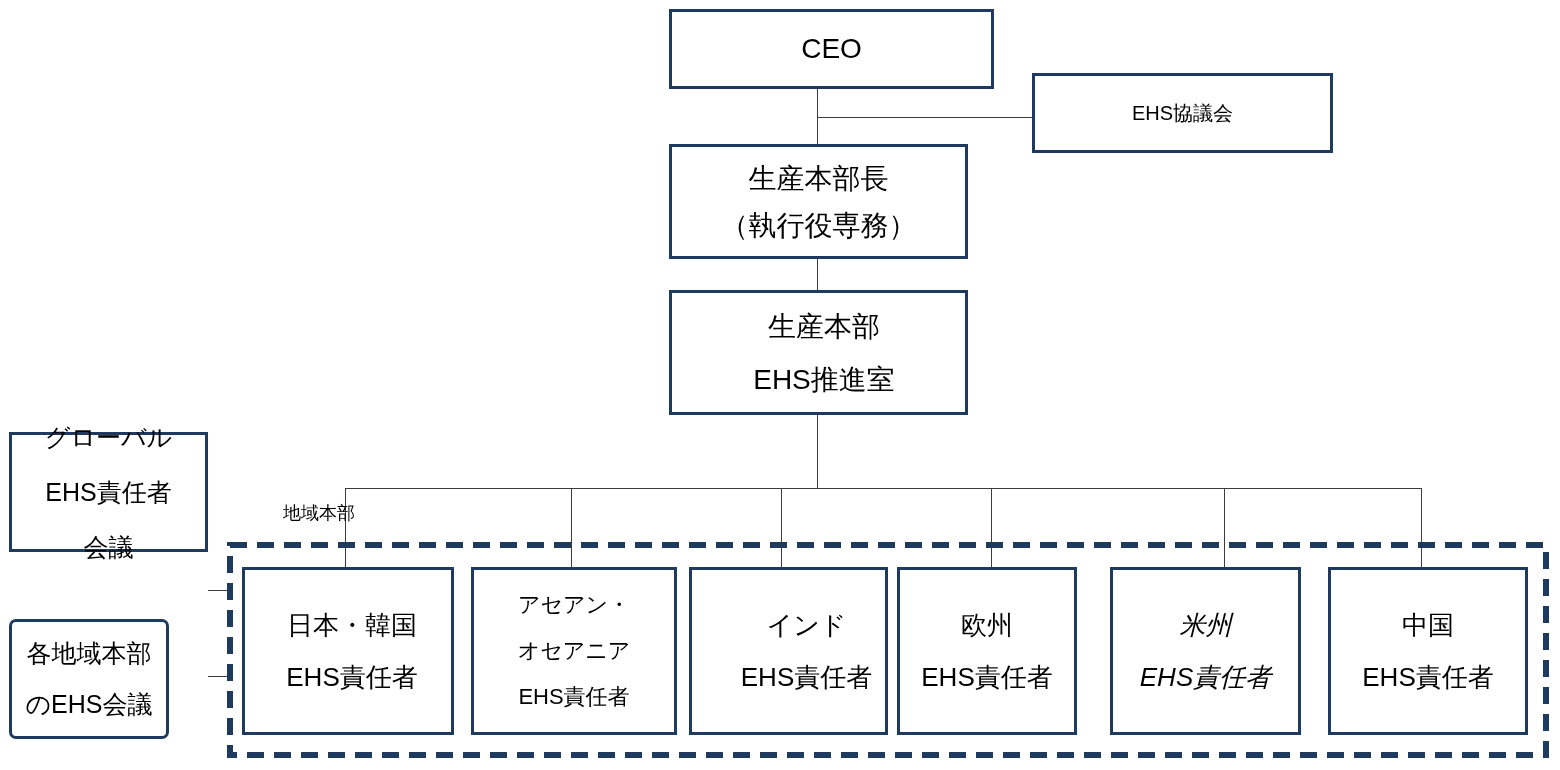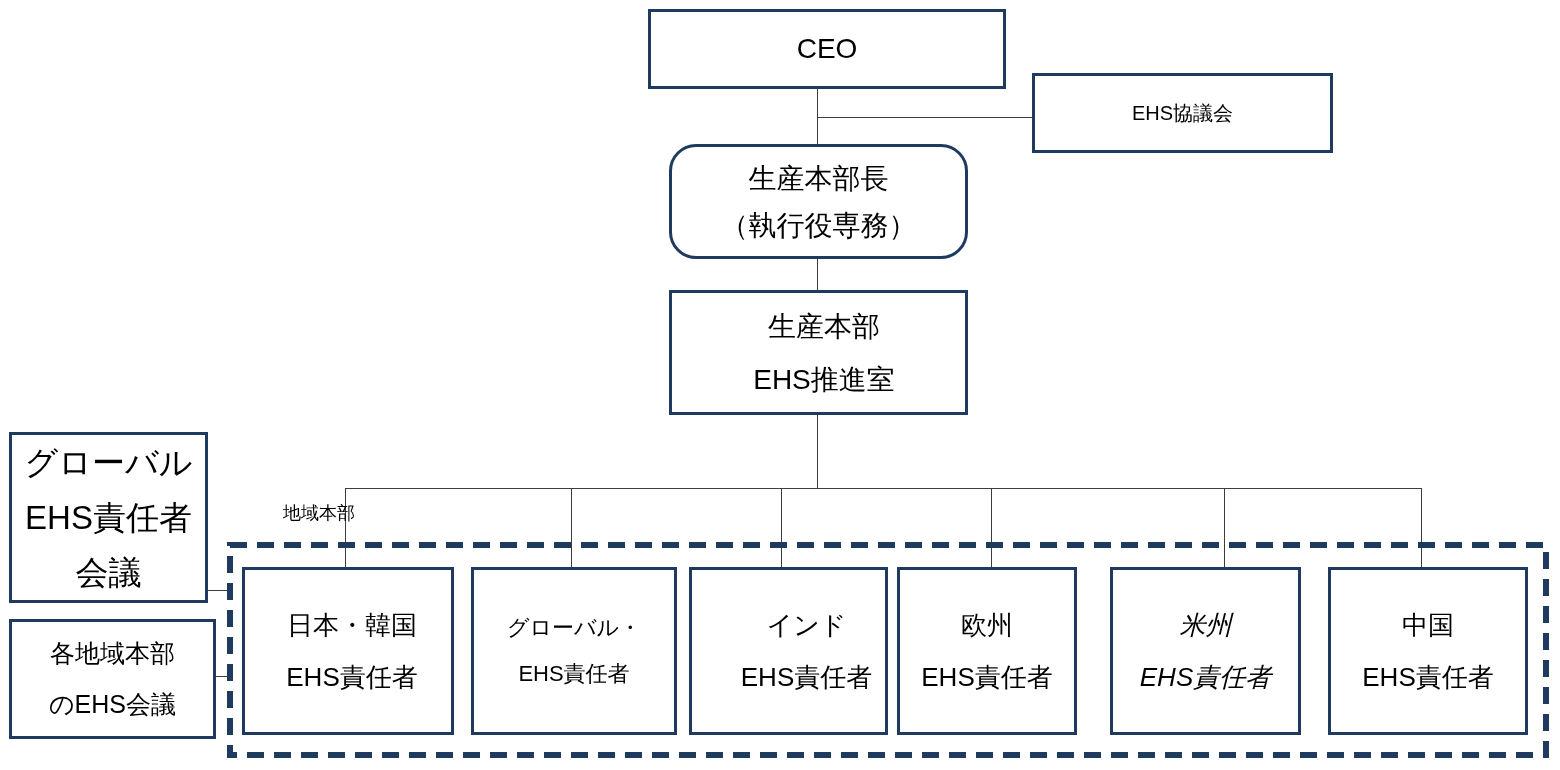--- a/index.html
+++ b/index.html
@@ -26,28 +26,28 @@
     display: flex;
     flex-direction: column;
     align-items: center;
     justify-content: center;
     text-align: center;
     z-index: 3;
   }
   .box .bline { display: block; white-space: nowrap; }
 
   
-  .ceo         { left: 648px; top: 9px;   width: 358px; height: 80px;  font-size: 28px; }
+  .ceo         { left: 669px; top: 9px;   width: 325px; height: 80px;  font-size: 28px; }
   .council     { left: 1032px; top: 73px; width: 301px; height: 80px;  font-size: 20px; }
-  .prod-head   { left: 669px; top: 144px; width: 299px; height: 115px; font-size: 28px; line-height: 47px; border-radius: 27px; }
+  .prod-head   { left: 669px; top: 144px; width: 299px; height: 115px; font-size: 28px; line-height: 47px; }
   .promo       { left: 669px; top: 290px; width: 299px; height: 125px; font-size: 28px; line-height: 53px; padding-left: 11px; }
 
   
-  .global-meet   { left: 9px; top: 432px; width: 199px; height: 171px; font-size: 33px; line-height: 55px; }
-  .regional-meet { left: 9px; top: 619px; width: 207px; height: 120px; font-size: 25px; line-height: 51px; }
+  .global-meet   { left: 9px; top: 432px; width: 199px; height: 120px; font-size: 25px; line-height: 55px; }
+  .regional-meet { left: 9px; top: 619px; width: 160px; height: 120px; font-size: 25px; line-height: 51px; border-radius: 7px; }
 
   
   .group-label {
     position: absolute;
     left: 283px; top: 501px;
     font-size: 18px;
     z-index: 3;
     white-space: nowrap;
   }
   .dashed-rect { position: absolute; left: 227px; top: 542px; z-index: 2; }
@@ -133,21 +133,22 @@
     <span class="bline">各地域本部</span>
     <span class="bline">のEHS会議</span>
   </div>
 
   <div class="box region region-0">
     <span class="bline">日本・韓国</span>
     <span class="bline">EHS責任者</span>
   </div>
 
   <div class="box region region-1">
-    <span class="bline">グローバル・</span>
+    <span class="bline">アセアン・</span>
+    <span class="bline">オセアニア</span>
     <span class="bline">EHS責任者</span>
   </div>
 
   <div class="box region region-2">
     <span class="bline">インド</span>
     <span class="bline">EHS責任者</span>
   </div>
 
   <div class="box region region-3">
     <span class="bline">欧州</span>

